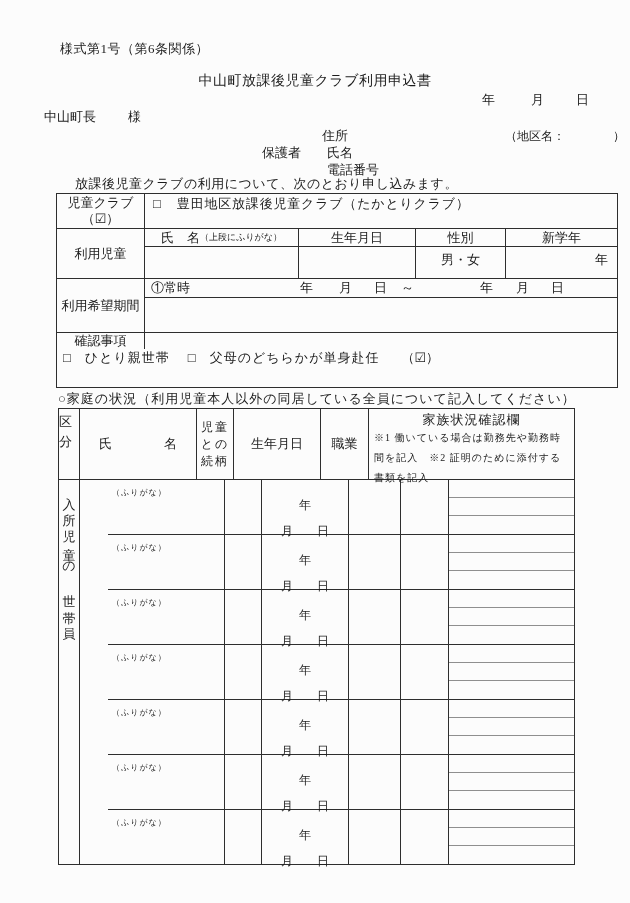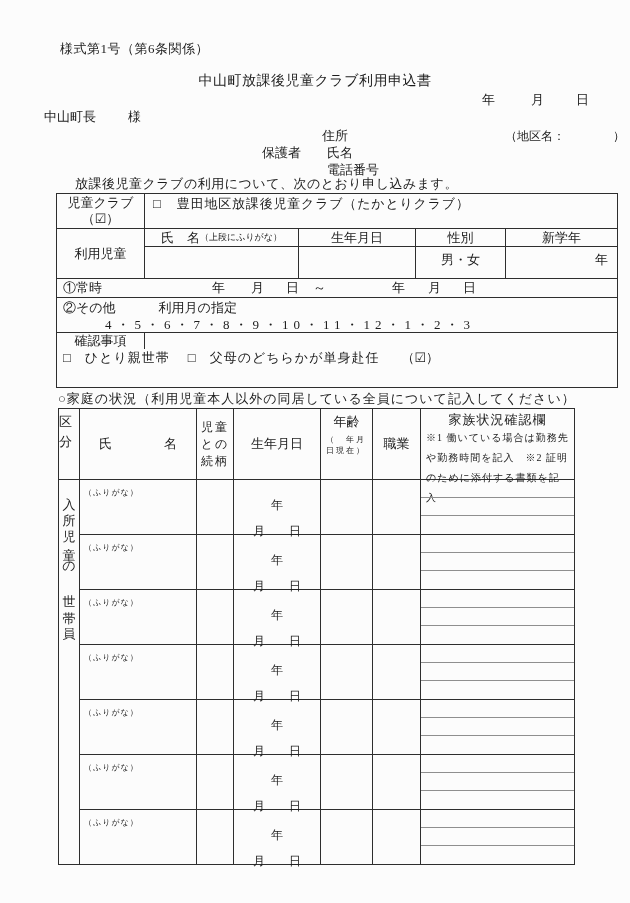--- a/index.html
+++ b/index.html
@@ -102,21 +102,21 @@
   .h-confirm{flex:1;border-right:none;padding-top:2px;}
   .ctitle{font-size:13px;letter-spacing:1px;line-height:17px;}
   .cnote{font-size:10px;letter-spacing:1px;line-height:20px;padding:0 5px;text-align:left;white-space:normal;}
 
   .t2-body{display:flex;height:384px;}
   .side-cell{width:21px;box-sizing:border-box;border-right:1px solid #2e2e2e;display:flex;justify-content:center;}
   .side-text{
     writing-mode:vertical-rl;text-orientation:upright;
     letter-spacing:16.5px;padding-top:7px;line-height:21px;
   }
-  .rows-wrap{flex:1;}
+  .rows-wrap{flex:1;margin-left:28px;}
   .hh-row{display:flex;height:55px;box-sizing:border-box;border-bottom:1px solid #2e2e2e;}
   .hh-row:last-child{border-bottom:none;height:54px;}
   .cell{box-sizing:border-box;border-right:1px solid #2e2e2e;}
   .c-name2{width:117px;padding:3px 0 0 4px;}
   .furi{font-size:8px;letter-spacing:1px;}
   .c-rel2{width:37px;}
   .c-birth2{width:87px;display:flex;flex-direction:column;align-items:center;padding-top:17px;font-size:12px;}
   .bmd{margin-top:9px;}
   .dday{margin-left:24px;}
   .c-age2{width:52px;}
@@ -173,37 +173,32 @@
         <div class="b-sub b-data">
           <div class="cB cB-name"></div>
           <div class="cB cB-birth"></div>
           <div class="cB cB-sex">男・女</div>
           <div class="cB cB-grade">年</div>
         </div>
       </div>
     </div>
 
     <div class="t1-row rowC">
+      <div class="t1-label">利用希望期間</div>
       <div class="t1-content">
         <div class="p-line1">
           <span class="p1-pre">①常時</span>
           <span class="p1-y1">年</span>
           <span class="p1-m1">月</span>
           <span class="p1-d1">日</span>
           <span class="p1-tl">～</span>
           <span class="p1-y2">年</span>
           <span class="p1-m2">月</span>
           <span class="p1-d2">日</span>
         </div>
-        <div class="p-line2">
-          <div>
-            <span>②その他</span><span class="p2-label">利用月の指定</span>
-          </div>
-          <div class="months">4・5・6・7・8・9・10・11・12・1・2・3</div>
-        </div>
       </div>
     </div>
 
 
     <div class="t1-row rowE last">
       <div class="t1-label">確認事項</div>
       <div class="t1-content confirm-line">
         <span class="cf-cb1">□</span>
         <span class="cf-t1">ひとり親世帯</span>
         <span class="cf-cb2">□</span>
@@ -214,24 +209,20 @@
   </div>
 
   <div class="abs hh-heading">○家庭の状況（利用児童本人以外の同居している全員について記入してください）</div>
 
   <div class="t2">
     <div class="t2-head">
       <div class="hc h-kubun">区分</div>
       <div class="hc h-name">氏　　　　名</div>
       <div class="hc h-rel">児童との続柄</div>
       <div class="hc h-birth">生年月日</div>
-      <div class="hc h-age">
-        <div>年齢</div>
-        <div class="age-note">（　年月日現在）</div>
-      </div>
       <div class="hc h-job">職業</div>
       <div class="hc h-confirm">
         <div class="ctitle">家族状況確認欄</div>
         <div class="cnote">※1 働いている場合は勤務先や勤務時間を記入　※2 証明のために添付する書類を記入</div>
       </div>
     </div>
     <div class="t2-body">
       <div class="side-cell">
         <span class="side-text">入所児童の世帯員</span>
       </div>

